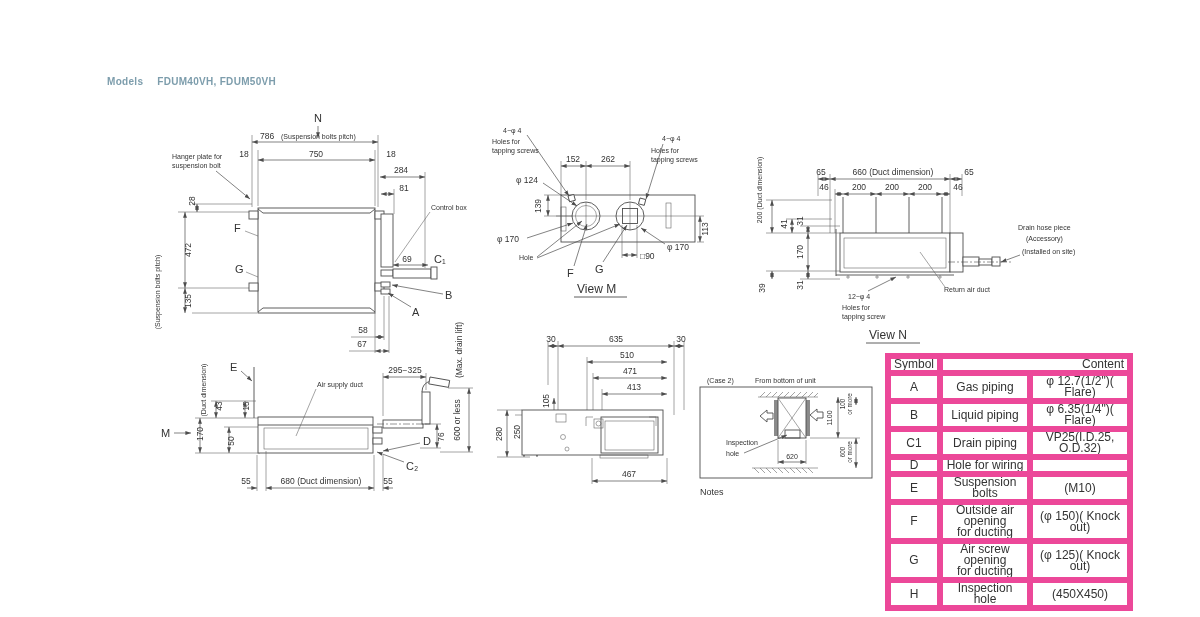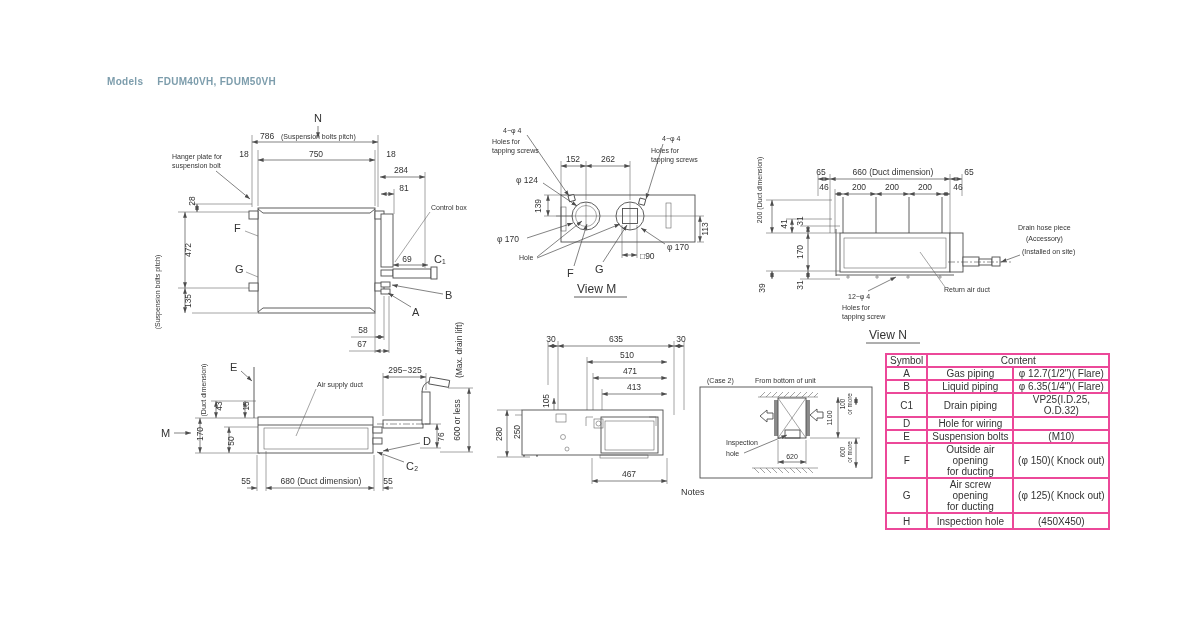--- a/index.html
+++ b/index.html
@@ -14,25 +14,25 @@
   .tt{font-size:6.3px;}
   .tb{font-size:11px;}
   .tv{font-size:12px;}
   .ln{stroke:#4d4d4d;stroke-width:.9;fill:none;}
   .lnf{stroke:#4d4d4d;stroke-width:.9;fill:#fff;}
   .thin{stroke:#5a5a5a;stroke-width:.55;fill:none;}
   .dim{stroke:#4d4d4d;stroke-width:.7;fill:none;marker-start:url(#ar);marker-end:url(#ar);}
   .ldr{stroke:#4d4d4d;stroke-width:.7;fill:none;marker-end:url(#ar);}
   .cl{stroke:#4d4d4d;stroke-width:.6;fill:none;stroke-dasharray:7 2 2 2;}
   
-  .notes{position:absolute;left:681px;top:487px;font-size:9px;color:#333;display:flex;gap:15px;}
+  .notes{position:absolute;left:700px;top:487px;font-size:9px;color:#333;display:flex;gap:15px;}
   .notes .nl{line-height:13.5px;}
   
   .sym-table{position:absolute;left:885px;top:353px;border-collapse:collapse;table-layout:fixed;}
-  .sym-table td,.sym-table th{border:2px solid #ec4899;font-size:10px;font-weight:normal;color:#333;padding:0 3px;line-height:11px;overflow:hidden;}
+  .sym-table td,.sym-table th{border:6px solid #ec4899;font-size:12px;font-weight:normal;color:#333;padding:0 3px;line-height:11px;overflow:hidden;}
   .c-sym{width:26px;text-align:center;}
   .c-lab{width:78px;text-align:center;}
   .c-val{width:88px;text-align:center;}
 </style>
 </head>
 <body>
 
 <div id="stage">
 
   <div class="title">
@@ -440,21 +440,21 @@
   
   <div class="notes">
     <div>Notes</div>
   </div>
 
   
   <table class="sym-table">
     <tbody>
         <tr style="height:12px">
       <td class="c-sym">Symbol</td>
-      <td colspan="2" style="text-align:center">Content</td>
+      <td colspan="2" style="text-align:right">Content</td>
     </tr>
     <tr style="height:13px">
       <td class="c-sym">A</td>
       <td class="c-lab">Gas piping</td>
       <td class="c-val">φ 12.7(1/2")( Flare)</td>
     </tr>
     <tr style="height:12px">
       <td class="c-sym">B</td>
       <td class="c-lab">Liquid piping</td>
       <td class="c-val">φ 6.35(1/4")( Flare)</td>

